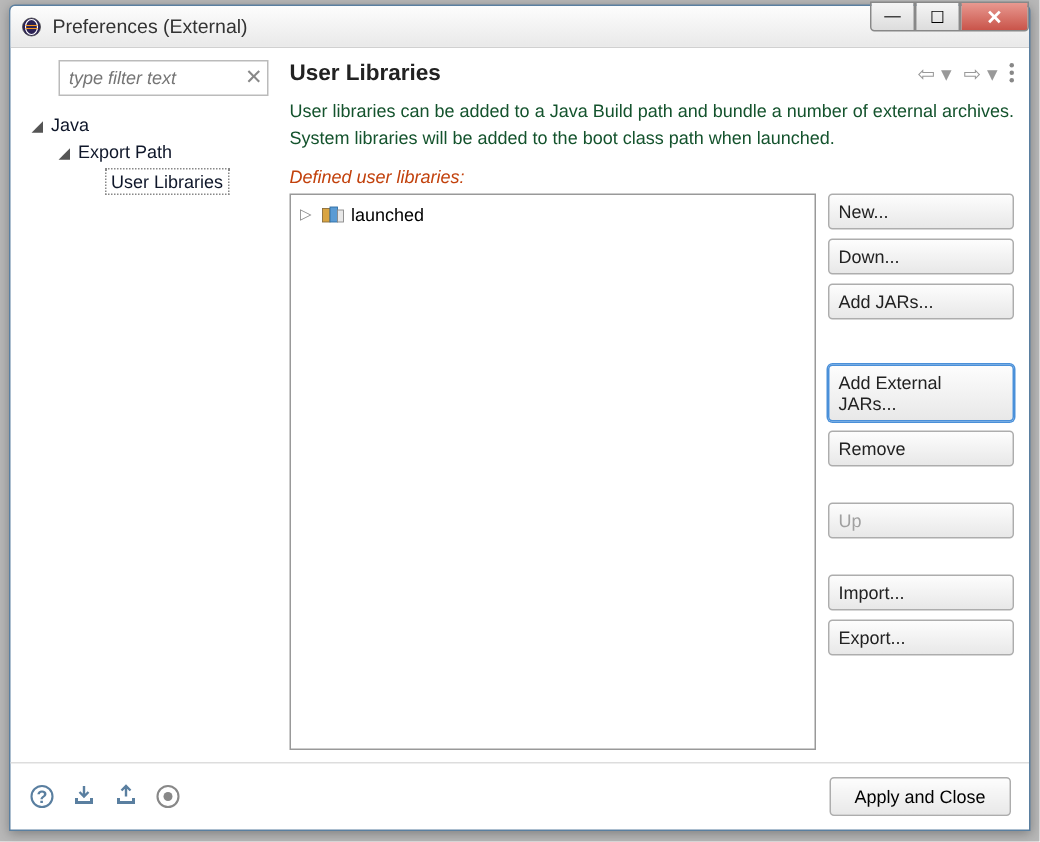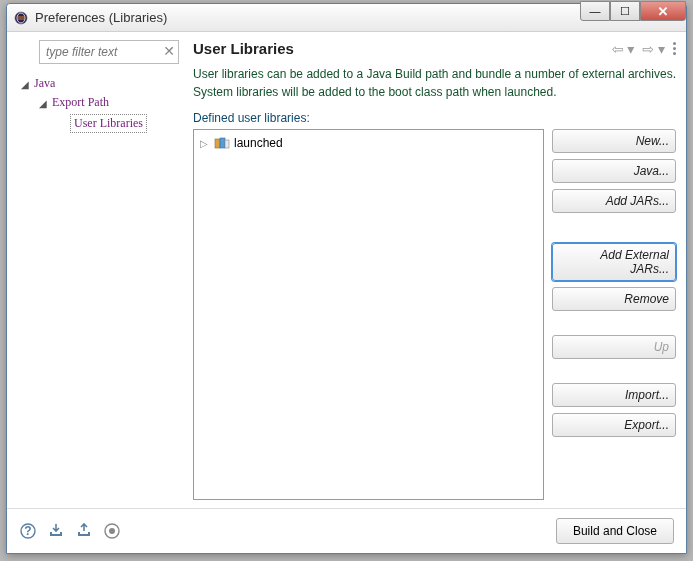--- a/index.html
+++ b/index.html
@@ -31,47 +31,47 @@
     .filter-box { position: relative; margin-bottom: 8px; padding-left: 24px; }
     .filter-input {
       width: 100%; padding: 4px 22px 4px 6px; border: 1px solid #bbb;
       color: #888; font-style: italic; background: #fff;
     }
     .filter-clear { position: absolute; right: 4px; top: 3px; cursor: pointer; color: #888; font-size: 14px; }
     
     .tree { padding: 2px; }
     .tree-item { padding: 2px 0 2px 4px; cursor: pointer; display: flex; align-items: center; }
     .tree-toggle { display: inline-block; width: 10px; height: 10px; margin-right: 3px; font-size: 10px; color: #555; }
-    .tree-label { color: #701a75; font-family: Liberation Serif, serif; }
+    .tree-label { color: #0f172a; }
     .tree-children { padding-left: 18px; }
     .tree-item.selected .tree-label { background: #fff; border: 1px dotted #888; padding: 1px 3px; }
     
     .main { flex: 1; display: flex; flex-direction: column; padding: 8px 10px 8px 6px; }
     .main-header { display: flex; align-items: center; justify-content: space-between; margin-bottom: 8px; }
     .main-title { font-size: 15px; font-weight: bold; color: #222; }
     .nav-icons { display: flex; gap: 8px; align-items: center; }
     .nav-icon { color: #999; cursor: pointer; font-size: 14px; }
     .menu-dots { display: flex; flex-direction: column; gap: 2px; }
     .menu-dots span { width: 3px; height: 3px; background: #888; border-radius: 50%; }
     
     .description { color: #14532d; font-size: 12px; line-height: 1.5; margin-bottom: 10px; }
-    .defined-label { color: #0c4a6e; margin-bottom: 4px; }
+    .defined-label { color: #c2410c; margin-bottom: 4px; font-style: italic; }
     
     .main-body { display: flex; flex: 1; gap: 8px; }
     .list-box { flex: 1; border: 1px solid #999; background: #fff; padding: 4px; overflow: auto; }
     .list-item { display: flex; align-items: center; gap: 4px; padding: 2px; }
     .expand-arrow { font-size: 10px; color: #888; width: 10px; }
     .lib-icon { width: 16px; height: 14px; }
     .lib-icon svg { width: 16px; height: 14px; }
     
     .button-col { display: flex; flex-direction: column; gap: 6px; width: 124px; }
     .button-col .spacer { height: 12px; }
     .btn {
       padding: 4px 6px; border: 1px solid #adadad; background: linear-gradient(to bottom, #fdfdfd, #e8e8e8);
-      border-radius: 3px; cursor: pointer; text-align: right; color: #222; font-size: 12px; font-style: italic;
+      border-radius: 3px; cursor: pointer; text-align: left; color: #222; font-size: 12px;
     }
     .btn.disabled { color: #a0a0a0; cursor: default; }
     .btn.focused { border-color: #4a90d9; box-shadow: 0 0 0 1px #4a90d9; margin-top: 24px; }
     
     .footer {
       height: 45px; border-top: 1px solid #ddd; display: flex; align-items: center;
       justify-content: space-between; padding: 0 12px;
     }
     .footer-left { display: flex; gap: 10px; align-items: center; }
     .footer-icon { cursor: pointer; color: #5a7fa0; display: flex; align-items: center; }
@@ -89,21 +89,21 @@
 
   <div class="titlebar">
     <span class="titlebar-icon">
       <svg viewBox="0 0 14 14">
           <circle cx="7" cy="7" r="6" fill="#2c2255" stroke="#444" stroke-width="0.5"></circle>
           <ellipse cx="7" cy="7" rx="4" ry="5" fill="none" stroke="#fff" stroke-width="0.8"></ellipse>
           <line x1="3" y1="6" x2="11" y2="6" stroke="#f7941e" stroke-width="0.8"></line>
           <line x1="3" y1="8" x2="11" y2="8" stroke="#f7941e" stroke-width="0.8"></line>
         </svg>
     </span>
-    <span class="titlebar-text">Preferences (Libraries)</span>
+    <span class="titlebar-text">Preferences (External)</span>
     <div class="win-controls">
       <div class="win-btn minimize">—</div>
       <div class="win-btn maximize">☐</div>
       <div class="win-btn close">✕</div>
     </div>
   </div>
 
   <div class="content">
 
     <div class="sidebar">
@@ -157,21 +157,21 @@
                   <rect x="1" y="3" width="5" height="9" fill="#d9a441" stroke="#8a6d3b" stroke-width="0.6"></rect>
                   <rect x="6" y="2" width="5" height="10" fill="#5a9bd4" stroke="#2e6da4" stroke-width="0.6"></rect>
                   <rect x="11" y="4" width="4" height="8" fill="#e8e8e8" stroke="#888" stroke-width="0.6"></rect>
                 </svg>
             </span>
             <span>launched</span>
           </div>
         </div>
         <div class="button-col">
           <div class="btn">New...</div>
-          <div class="btn">Java...</div>
+          <div class="btn">Down...</div>
           <div class="btn">Add JARs...</div>
           <div class="btn focused">Add External JARs...</div>
           <div class="btn">Remove</div>
           <div class="spacer"></div>
           <div class="btn disabled">Up</div>
           <div class="spacer"></div>
           <div class="btn">Import...</div>
           <div class="btn">Export...</div>
         </div>
       </div>
@@ -200,17 +200,17 @@
           </svg>
       </span>
       <span class="footer-icon">
         <svg viewBox="0 0 18 18">
             <circle cx="9" cy="9" r="7" fill="none" stroke="#888" stroke-width="1.4"></circle>
             <circle cx="9" cy="9" r="3" fill="#888"></circle>
           </svg>
       </span>
     </div>
     <div class="footer-right">
-      <div class="footer-btn">Build and Close</div>
+      <div class="footer-btn">Apply and Close</div>
     </div>
   </div>
 
 </div>
 
 </body></html>

